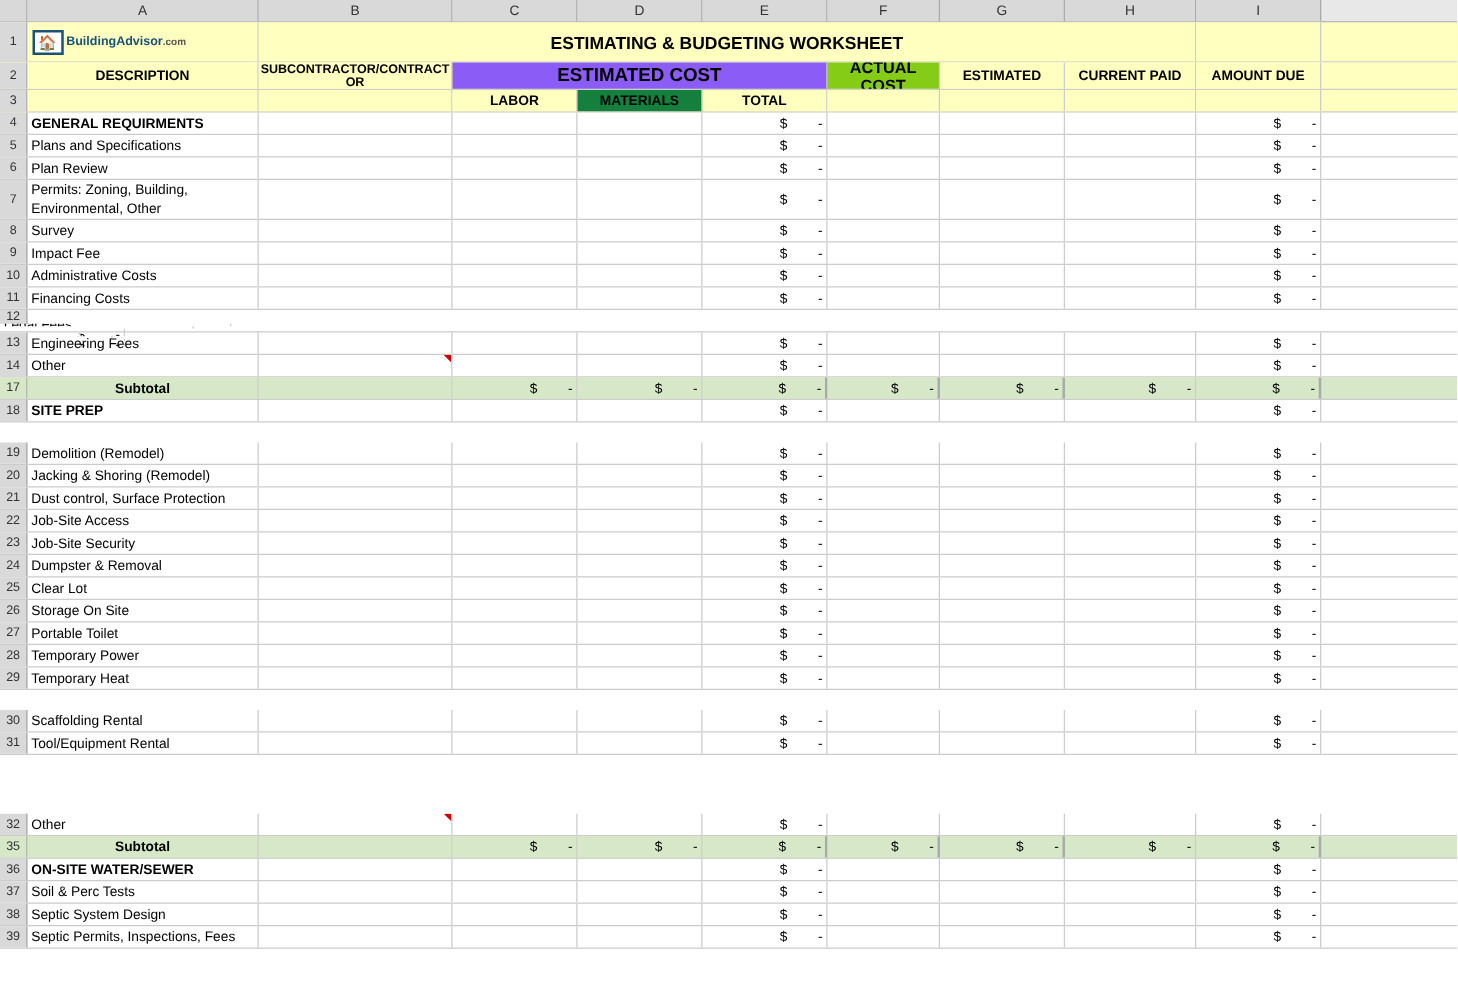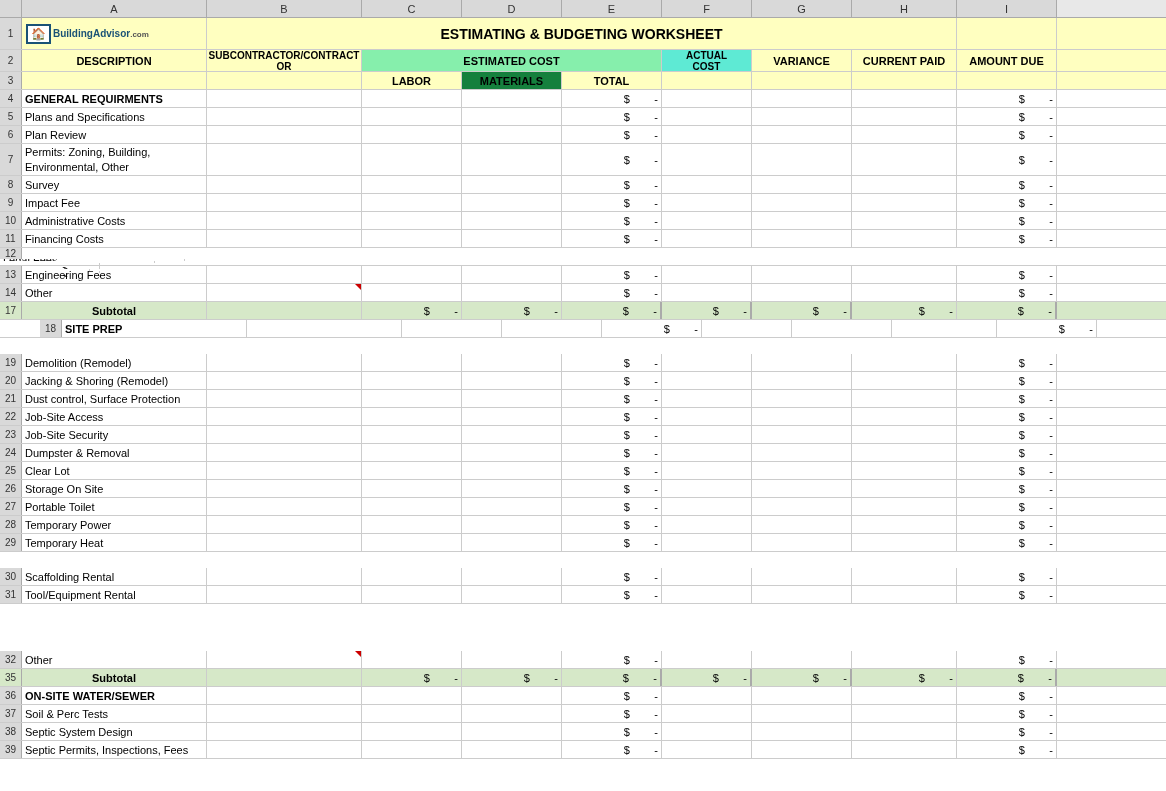--- a/index.html
+++ b/index.html
@@ -156,23 +156,23 @@
       <span style="font-size:14px;font-weight:bold;width:100%;text-align:center;display:block;">ESTIMATING &amp; BUDGETING WORKSHEET</span>
     </div>
     <div class="cell cell-i" style="background:#ffffc0;"></div>
   </div>
 
   <div class="sheet-row header-row" style="height:22px;">
     <div class="row-num">2</div>
     <div class="cell cell-a center bold" style="background:#ffffc0;">DESCRIPTION</div>
     <div class="cell cell-b center bold" style="background:#ffffc0;font-size:10px;">SUBCONTRACTOR/CONTRACT<br>OR</div>
 
-    <div class="cell center bold" style="width:300px;min-width:300px;background:#86efac;font-size:11px;">ESTIMATED COST</div>
-    <div class="cell cell-f center bold" style="background:#5eead4;font-size:10px;">ACTUAL<br>COST</div>
-    <div class="cell cell-g center bold" style="background:#ffffc0;">VARIANCE</div>
+    <div class="cell center bold" style="width:300px;min-width:300px;background:#8b5cf6;font-size:15px;">ESTIMATED COST</div>
+    <div class="cell cell-f center bold" style="background:#84cc16;font-size:13px;">ACTUAL<br>COST</div>
+    <div class="cell cell-g center bold" style="background:#ffffc0;">ESTIMATED</div>
     <div class="cell cell-h center bold" style="background:#ffffc0;">CURRENT PAID</div>
     <div class="cell cell-i center bold" style="background:#ffffc0;">AMOUNT DUE</div>
   </div>
 
   <div class="sheet-row header-row" style="height:18px;">
     <div class="row-num">3</div>
     <div class="cell cell-a" style="background:#ffffc0;"></div>
     <div class="cell cell-b" style="background:#ffffc0;"></div>
     <div class="cell cell-c center bold" style="background:#ffffc0;">LABOR</div>
     <div class="cell cell-d center bold" style="background:#15803d;">MATERIALS</div>
@@ -334,21 +334,21 @@
     <div class="cell cell-b green-bg"></div>
     <div class="cell cell-c right green-bg">$&nbsp;&nbsp;&nbsp;&nbsp;&nbsp;&nbsp;&nbsp;&nbsp;-</div>
     <div class="cell cell-d right green-bg">$&nbsp;&nbsp;&nbsp;&nbsp;&nbsp;&nbsp;&nbsp;&nbsp;-</div>
     <div class="cell cell-e right green-bg" style="border-right:2px solid #aaa;">$&nbsp;&nbsp;&nbsp;&nbsp;&nbsp;&nbsp;&nbsp;&nbsp;-</div>
     <div class="cell cell-f right green-bg" style="border-right:2px solid #aaa;">$&nbsp;&nbsp;&nbsp;&nbsp;&nbsp;&nbsp;&nbsp;&nbsp;-</div>
     <div class="cell cell-g right green-bg" style="border-right:2px solid #aaa;">$&nbsp;&nbsp;&nbsp;&nbsp;&nbsp;&nbsp;&nbsp;&nbsp;-</div>
     <div class="cell cell-h right green-bg">$&nbsp;&nbsp;&nbsp;&nbsp;&nbsp;&nbsp;&nbsp;&nbsp;-</div>
     <div class="cell cell-i right green-bg" style="border-right:2px solid #aaa;">$&nbsp;&nbsp;&nbsp;&nbsp;&nbsp;&nbsp;&nbsp;&nbsp;-</div>
   </div>
 
-  <div class="sheet-row" style="height:18px;padding-left:40px;">
+  <div class="sheet-row" style="height:18px;">
     <div class="row-num">18</div>
     <div class="cell cell-a bold">SITE PREP</div>
     <div class="cell cell-b"></div>
     <div class="cell cell-c"></div>
     <div class="cell cell-d"></div>
     <div class="cell cell-e right">$&nbsp;&nbsp;&nbsp;&nbsp;&nbsp;&nbsp;&nbsp;&nbsp;-</div>
     <div class="cell cell-f"></div>
     <div class="cell cell-g"></div>
     <div class="cell cell-h"></div>
     <div class="cell cell-i right">$&nbsp;&nbsp;&nbsp;&nbsp;&nbsp;&nbsp;&nbsp;&nbsp;-</div>

